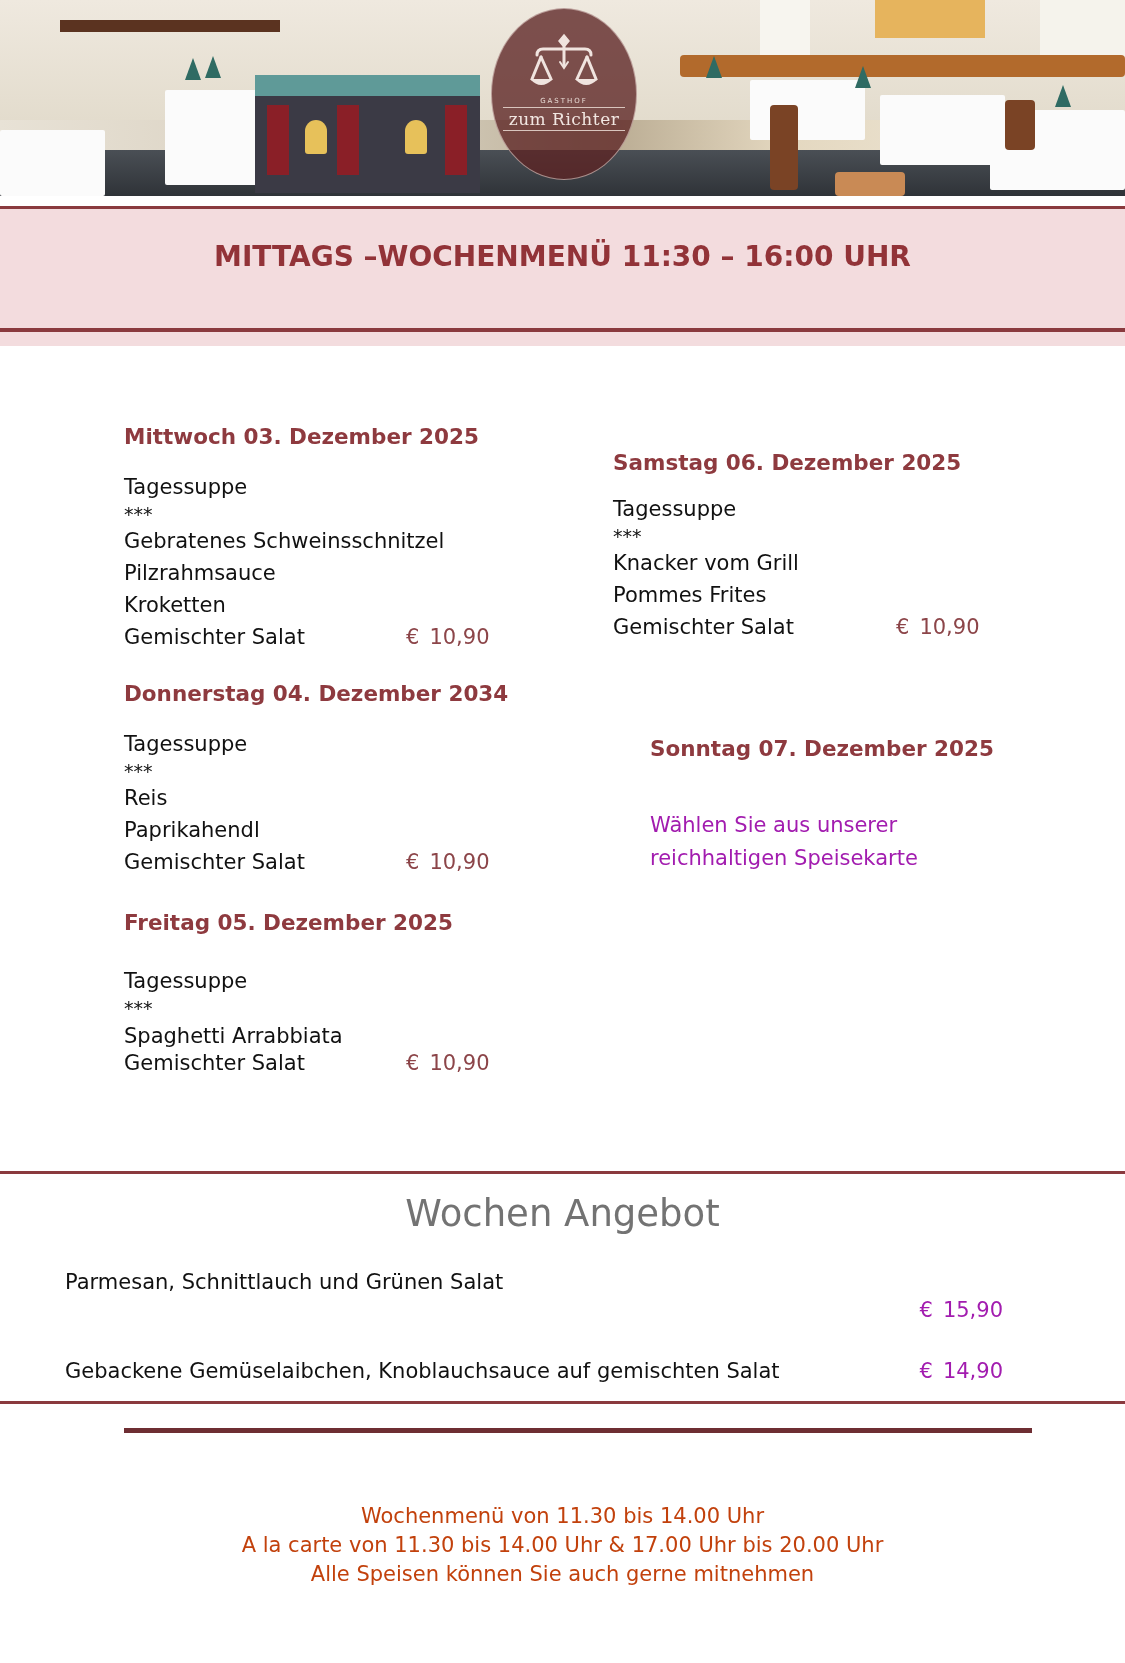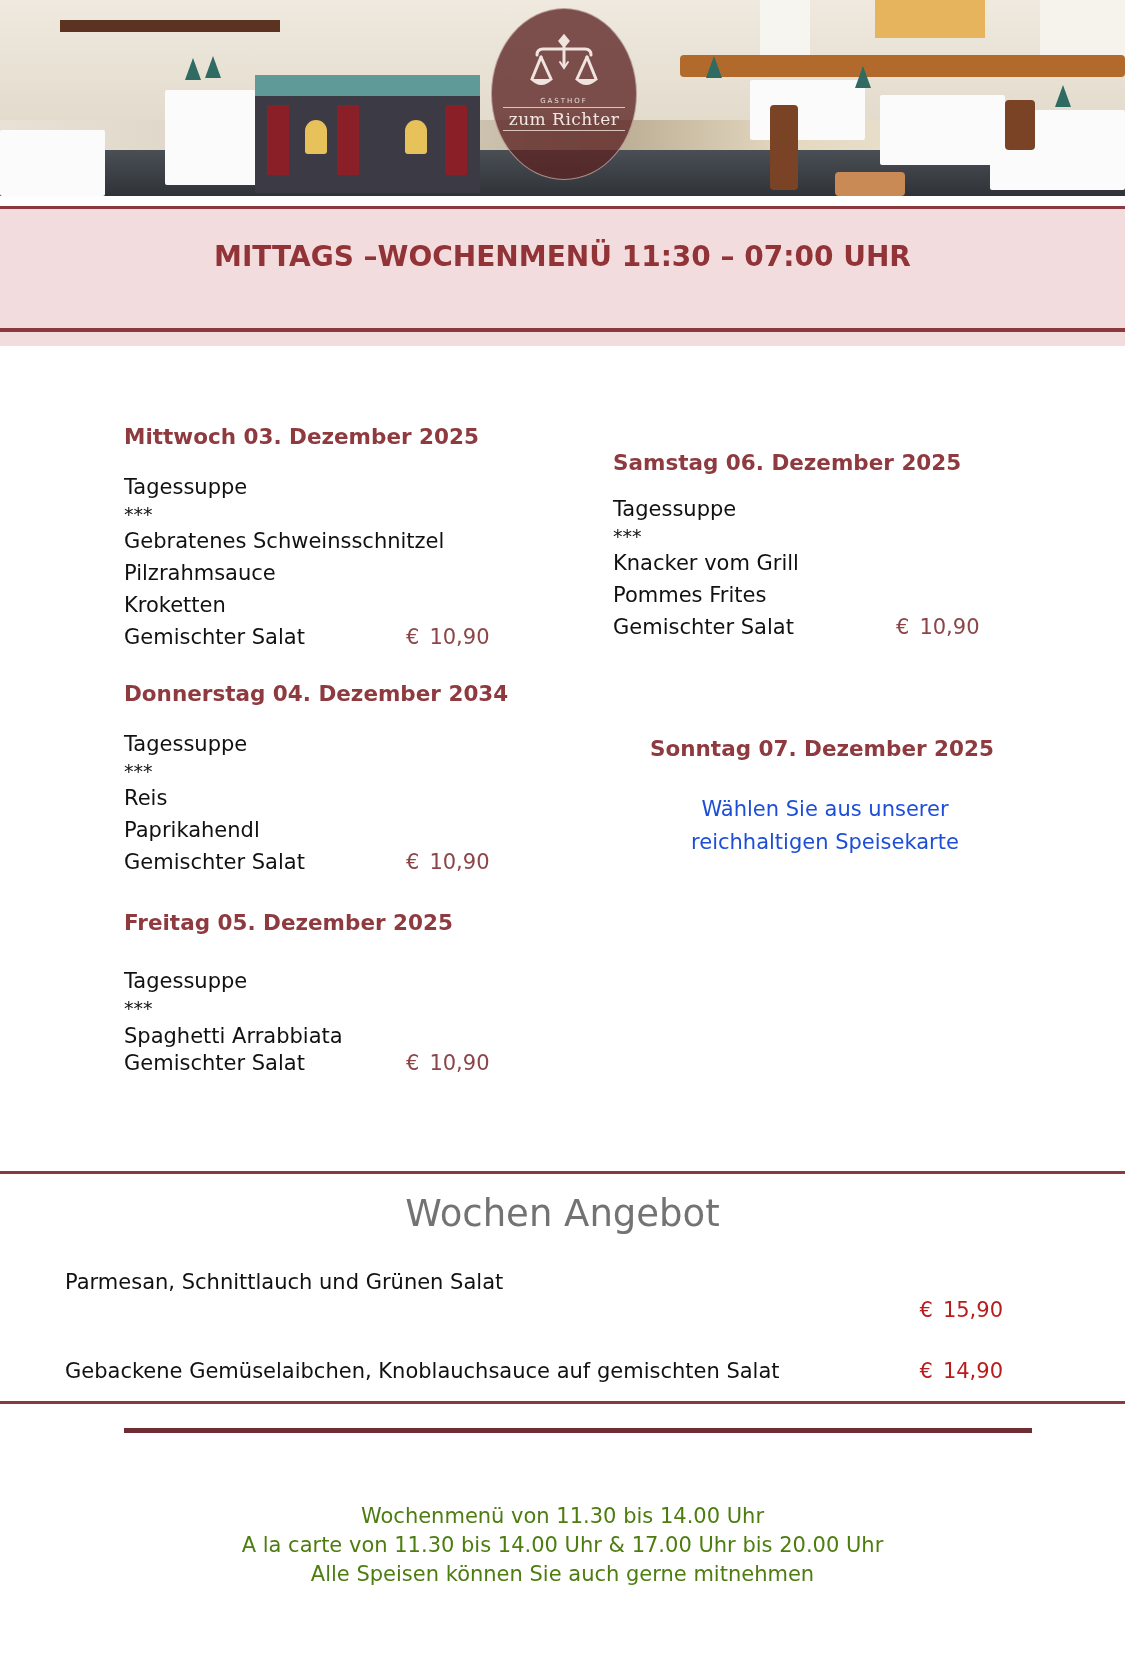--- a/index.html
+++ b/index.html
@@ -82,44 +82,44 @@
     .day .price .eur { margin-right: 10px; }
 
     .day.mi { left: 124px; top: 424px; width: 400px; }
     .day.do { left: 124px; top: 681px; width: 400px; }
     .day.fr { left: 124px; top: 910px; width: 400px; }
     .day.sa { left: 613px; top: 450px; width: 400px; }
     .day .price.left-col { left: 282px; }
     .day .price.right-col { left: 283px; }
 
     .day.so { left: 650px; top: 736px; width: 350px; }
-    .day.so .note { margin-top: 32px; text-align: center; font-size: 21px; line-height: 33px; color: #1d4ed8; }
+    .day.so .note { margin-top: 48px; text-align: left; font-size: 21px; line-height: 33px; color: #a21caf; }
 
     
     .rule { position: absolute; left: 0; width: 1125px; height: 3px; background: #8a3a3e; }
     .rule.r1 { top: 1171px; }
     .rule.r2 { top: 1401px; }
     .rule.r3 { left: 124px; width: 908px; height: 5px; top: 1428px; background: #6e2e33; }
 
     .offer-title {
       position: absolute; left: 0; top: 1192px; width: 1125px; text-align: center;
       font-weight: normal; font-size: 37px; color: #737373;
     }
     .offer { position: absolute; left: 65px; width: 960px; font-size: 21px; line-height: 28px; color: #111; }
     .offer.o1 { top: 1268px; }
     .offer.o2 { top: 1357px; }
-    .offer .price { position: absolute; right: 22px; color: #b91c1c; white-space: nowrap; }
+    .offer .price { position: absolute; right: 22px; color: #a21caf; white-space: nowrap; }
     .offer.o1 .price { top: 28px; }
     .offer.o2 .price { top: 0; }
     .offer .price .eur { margin-right: 10px; }
 
     
     .footer {
       position: absolute; left: 0; top: 1502px; width: 1125px; text-align: center;
-      font-size: 21px; line-height: 29px; color: #4d7c0f;
+      font-size: 21px; line-height: 29px; color: #c2410c;
     }
   </style>
 </head>
 <body>
 
 <div class="banner">
   <div class="wall"></div>
   <div class="window1"></div>
   <div class="window2"></div>
   <div class="painting"></div>
@@ -161,21 +161,21 @@
       </g>
       <path d="M1 48 Q12 60 24 48 Z" fill="#f0e4df"></path>
       <path d="M46 48 Q57 60 69 48 Z" fill="#f0e4df"></path>
     </svg>
     <div class="gasthof">GASTHOF</div>
     <div class="name">zum Richter</div>
   </div>
 </div>
 
 <div class="title-band">
-  <h1>MITTAGS –WOCHENMENÜ 11:30 – 07:00 UHR</h1>
+  <h1>MITTAGS –WOCHENMENÜ 11:30 – 16:00 UHR</h1>
   <div class="inner-rule"></div>
 </div>
 
 <div class="day mi">
   <div class="heading">Mittwoch 03. Dezember 2025</div>
   <div class="items">
     <div class="item">Tagessuppe</div>
     <div class="item stars">***</div>
     <div class="item">Gebratenes Schweinsschnitzel</div>
     <div class="item">Pilzrahmsauce</div>

